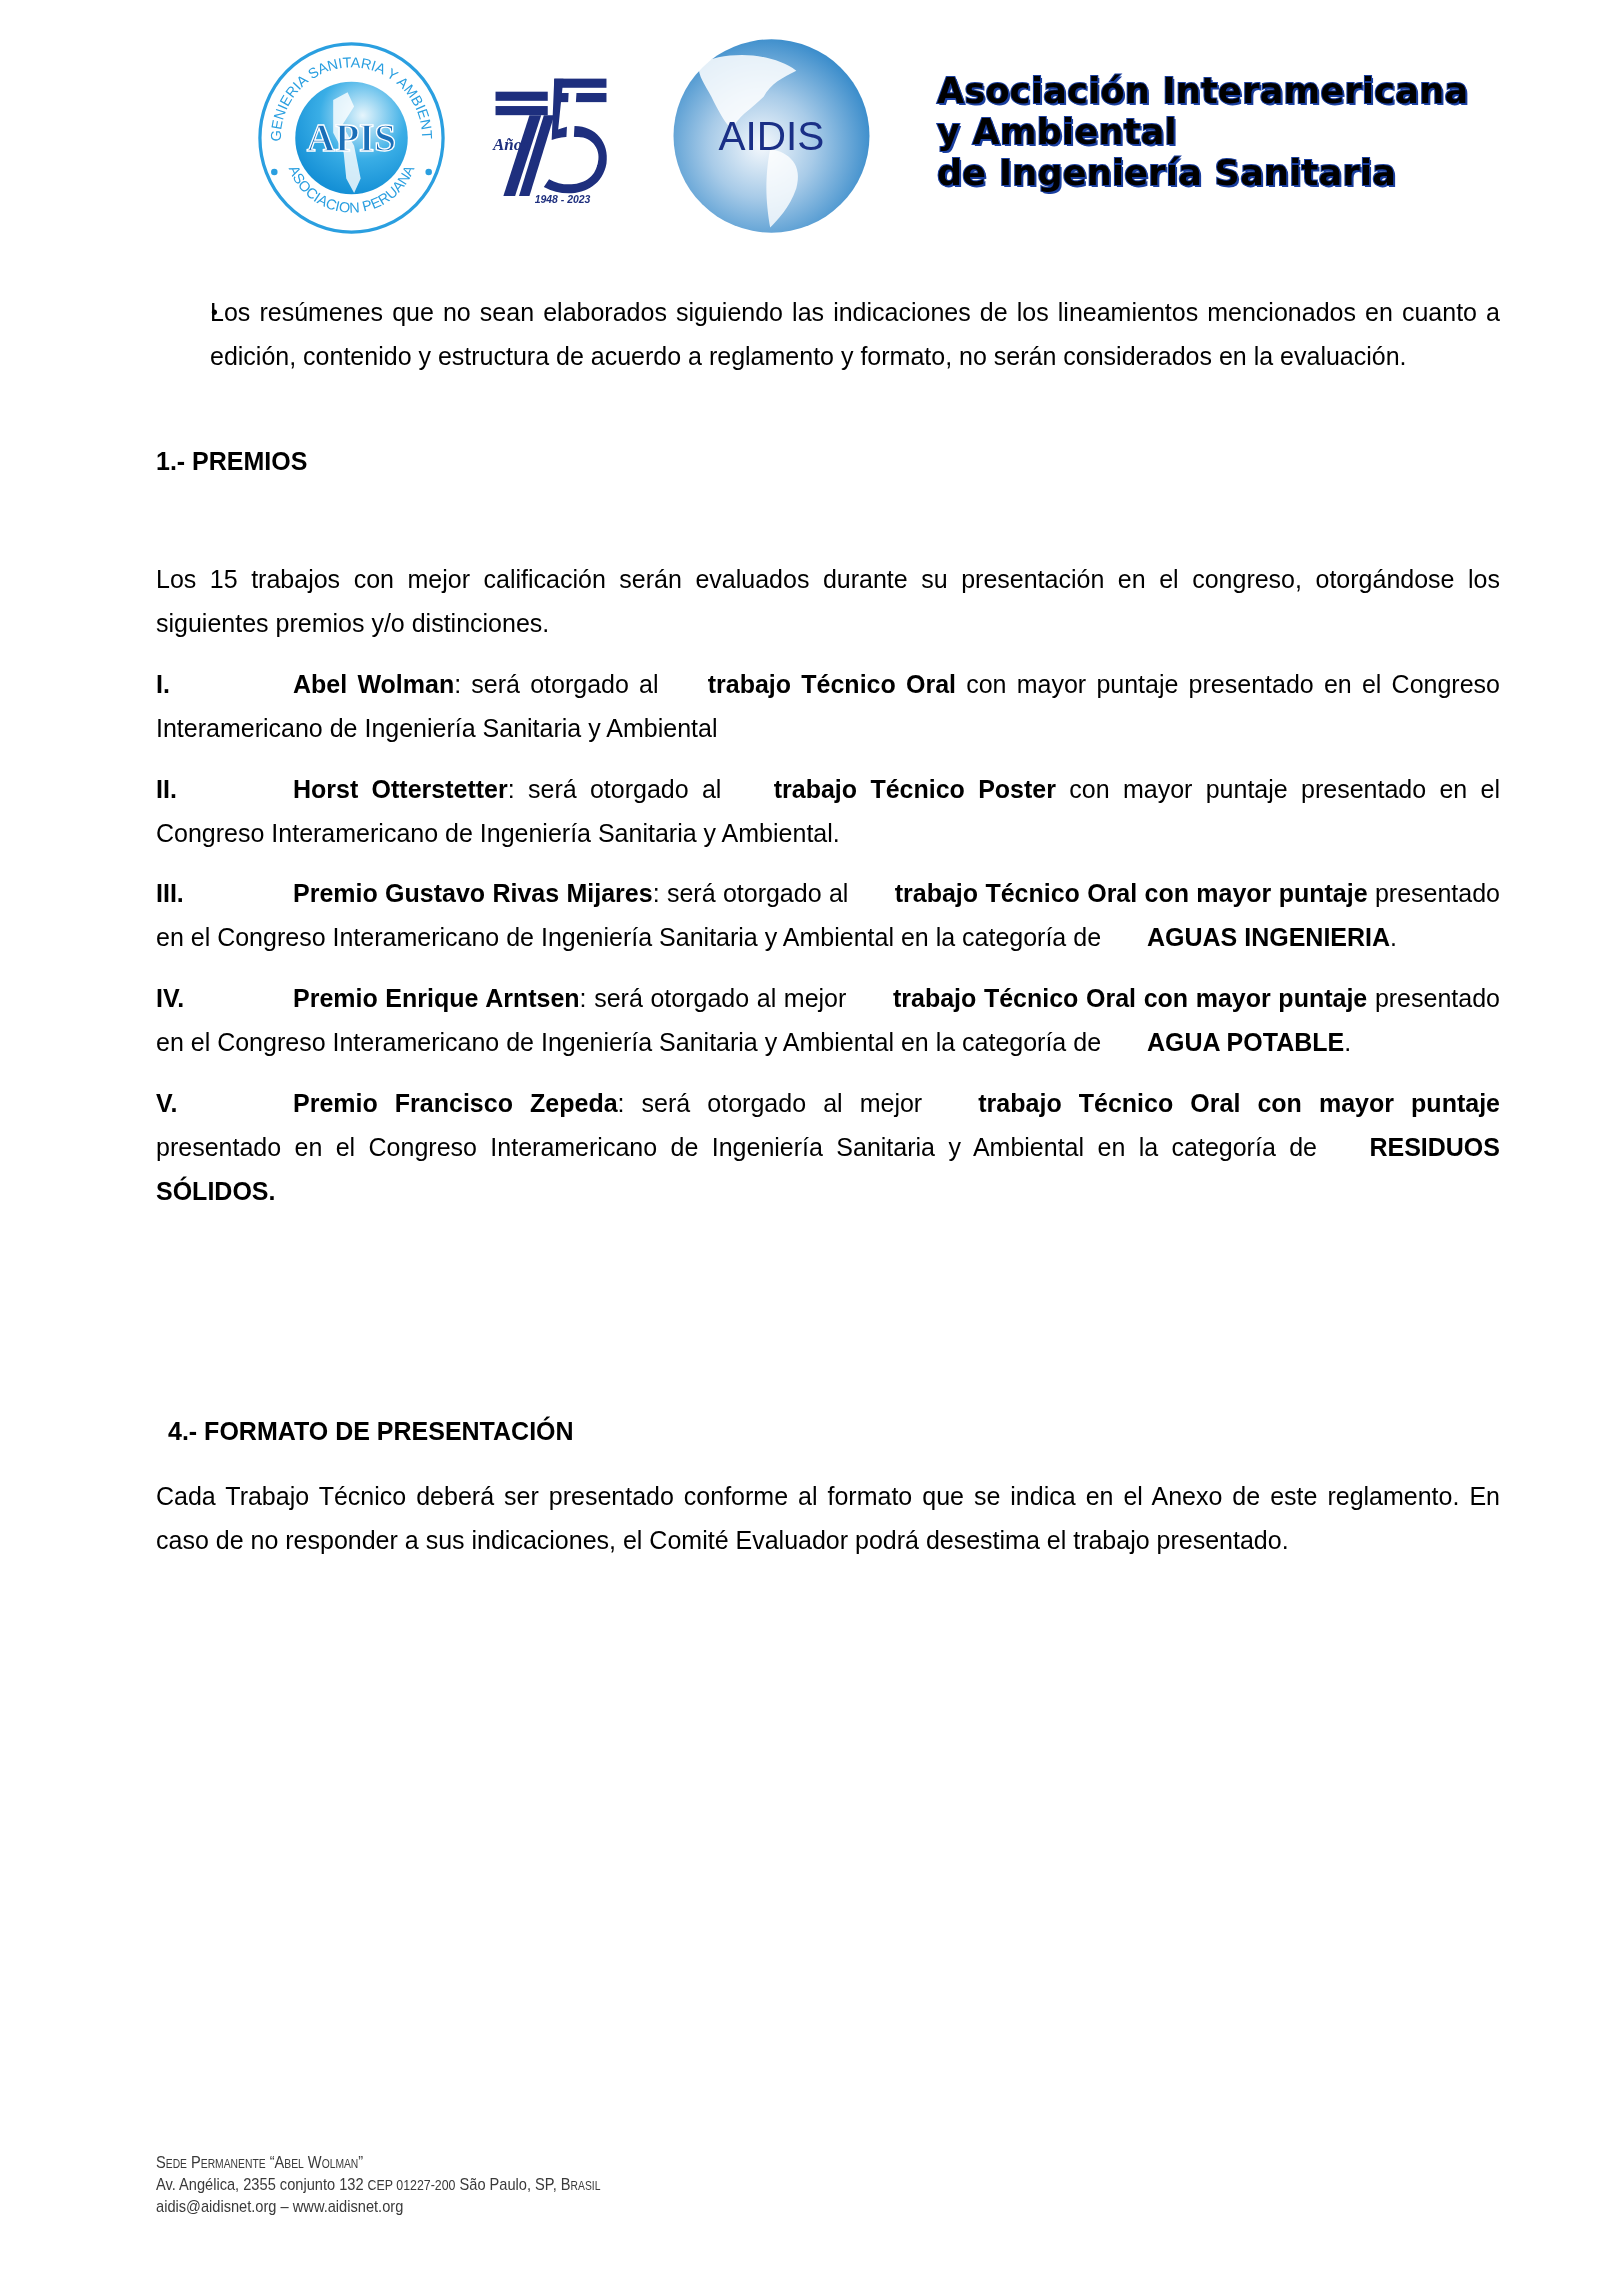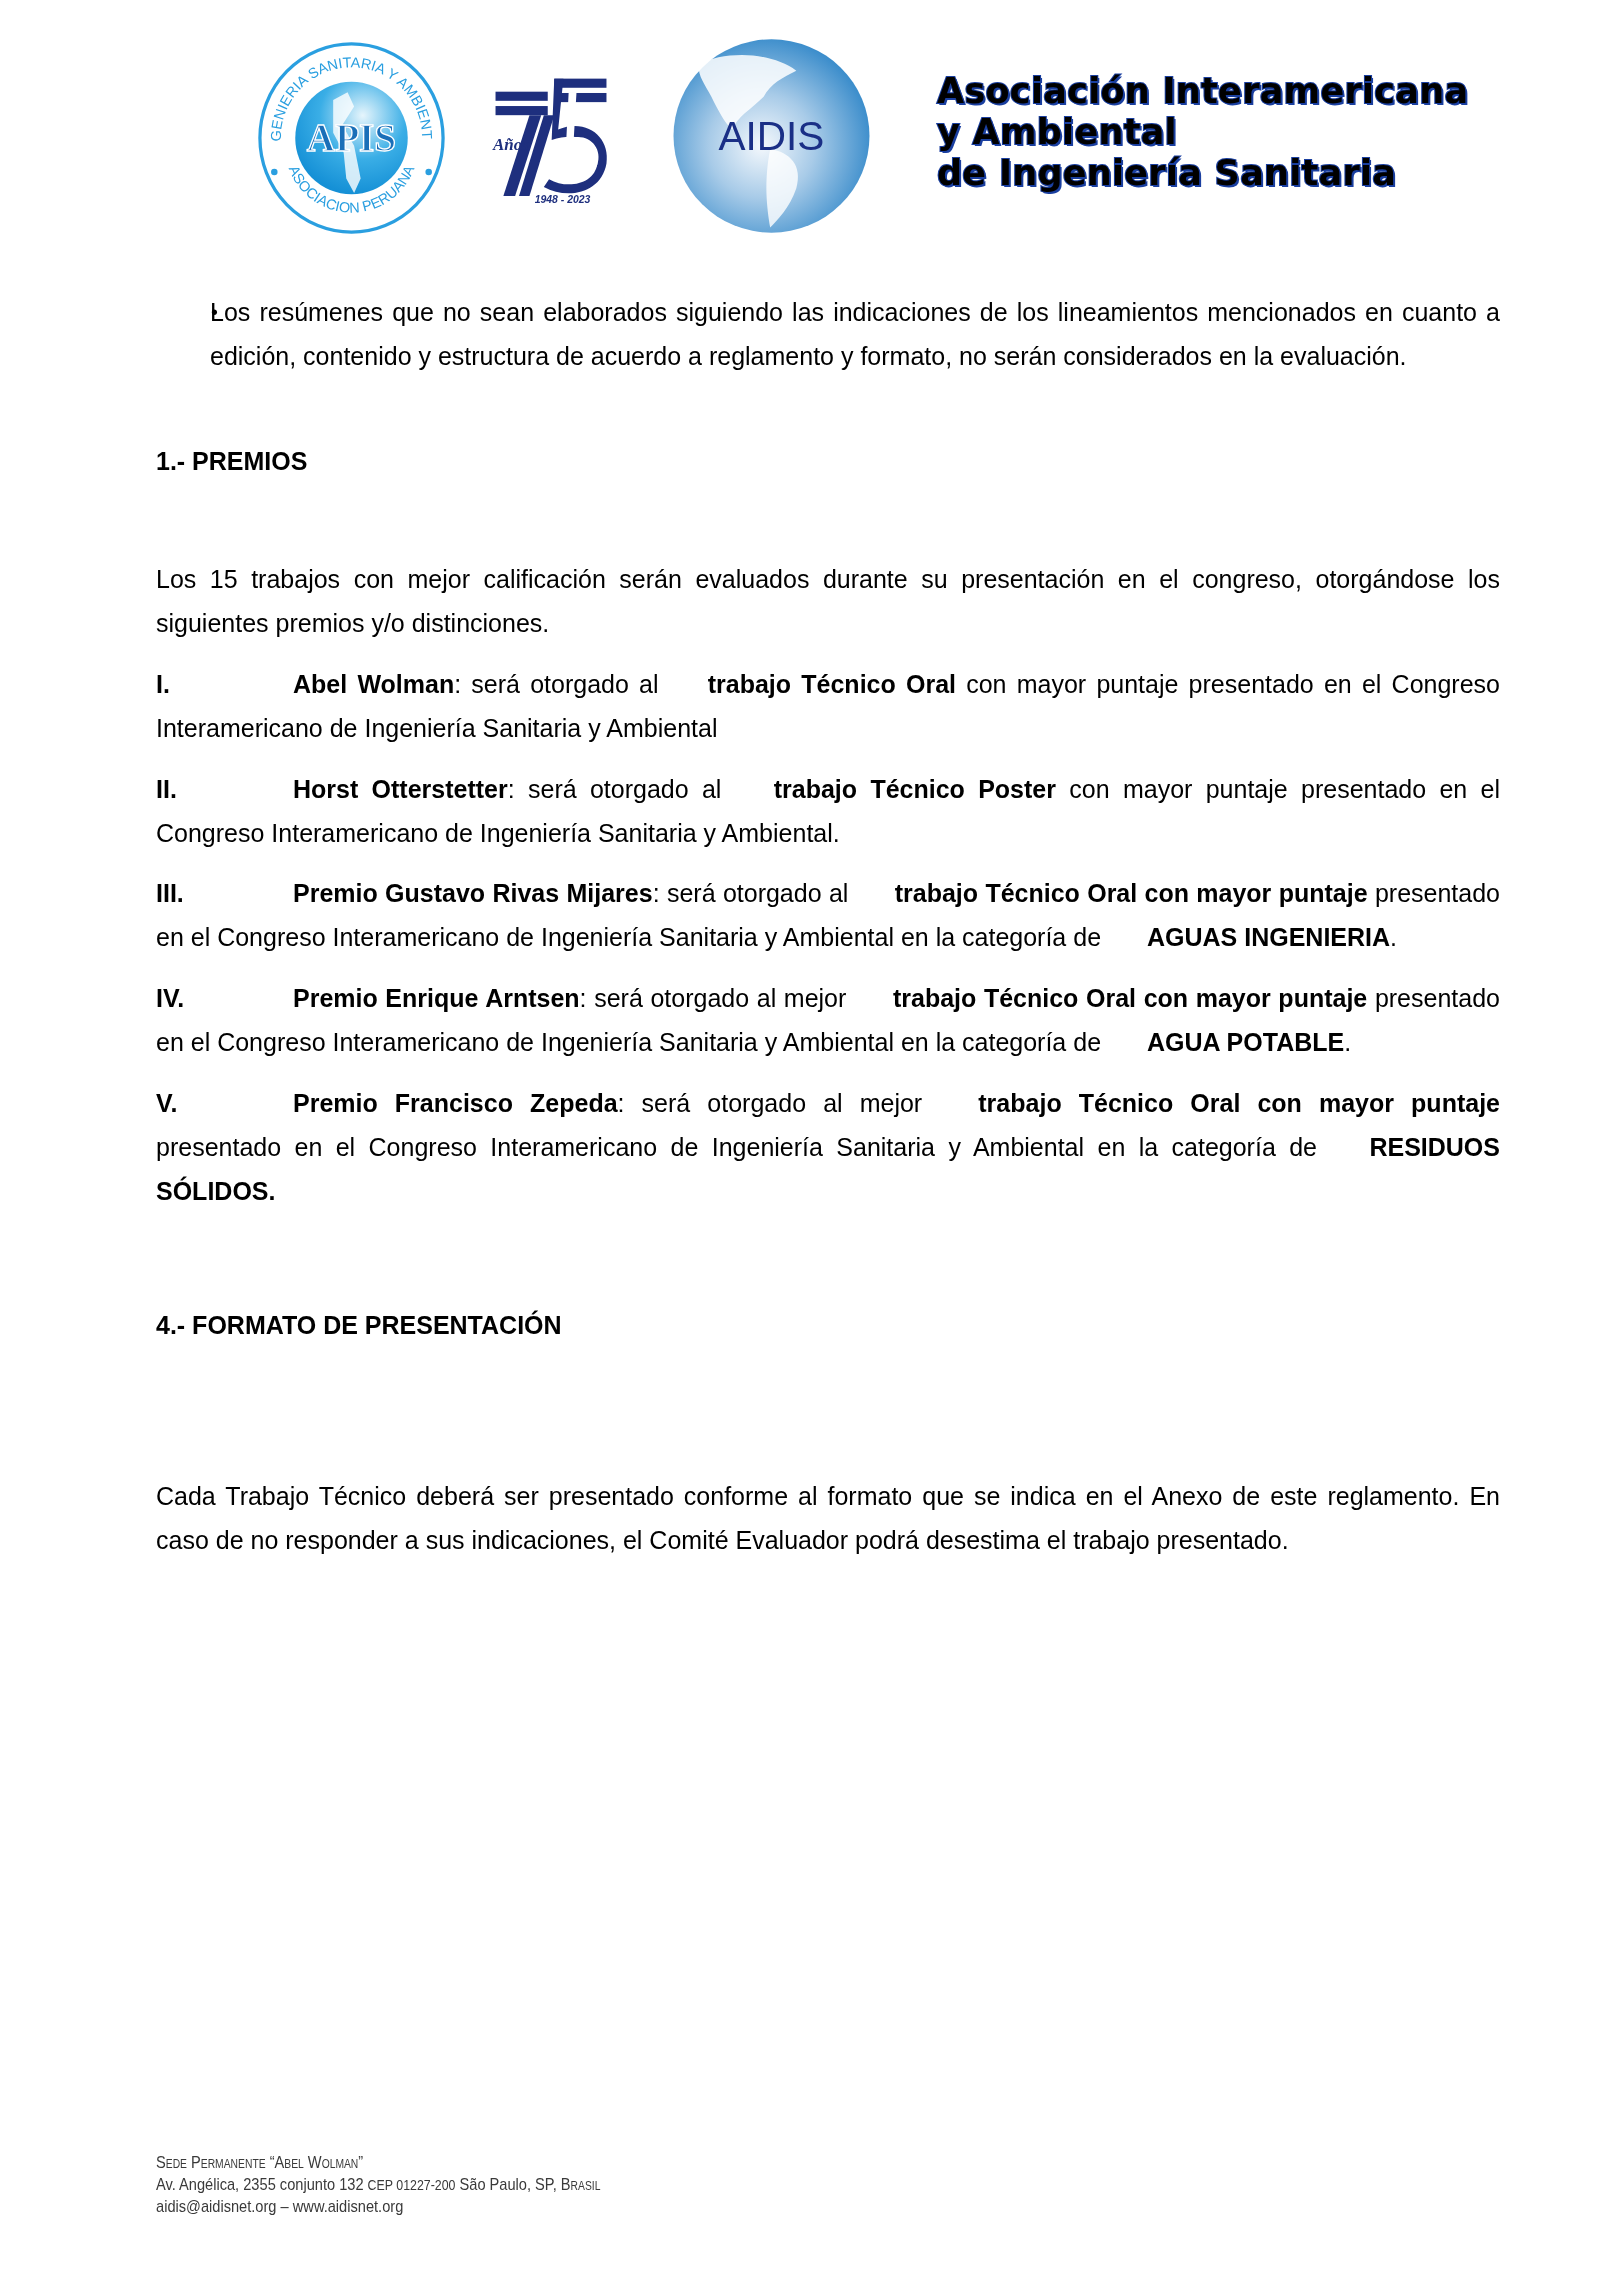--- a/index.html
+++ b/index.html
@@ -113,21 +113,21 @@
   </p>
 
   <p class="just item" style="top:976px;">
     <span class="num">IV.</span><b>Premio Enrique Arntsen</b><span>: será otorgado al mejor </span><b>trabajo Técnico Oral con mayor puntaje</b><span> presentado en el Congreso Interamericano de Ingeniería Sanitaria y Ambiental en la categoría de </span><b>AGUA POTABLE</b><span>.</span>
   </p>
 
   <p class="just item" style="top:1081px;">
     <span class="num">V.</span><b>Premio Francisco Zepeda</b><span>: será otorgado al mejor </span><b>trabajo Técnico Oral con mayor puntaje</b><span> presentado en el Congreso Interamericano de Ingeniería Sanitaria y Ambiental en la categoría de </span><b>RESIDUOS SÓLIDOS.</b>
   </p>
 
-  <div class="heading" style="top:1309px;">4.- FORMATO DE PRESENTACIÓN</div>
+  <div class="heading" style="top:1415px;margin-left:12px;">4.- FORMATO DE PRESENTACIÓN</div>
 
   <p class="just sec4">Cada Trabajo Técnico deberá ser presentado conforme al formato que se indica en el Anexo de este reglamento. En caso de no responder a sus indicaciones, el Comité Evaluador podrá desestima el trabajo presentado.</p>
 </div>
 
 <div class="footer">
   <div class="sc">Sede Permanente “Abel Wolman”</div>
   <div><span>Av. Angélica, 2355  conjunto 132 </span><span style="font-size:14.4px">CEP 01227-200</span><span>  São Paulo, SP, </span><span class="sc">Brasil</span></div>
   <div><span>aidis@aidisnet.org</span>  <span>–</span>  <span>www.aidisnet.org</span></div>
 </div>
 

